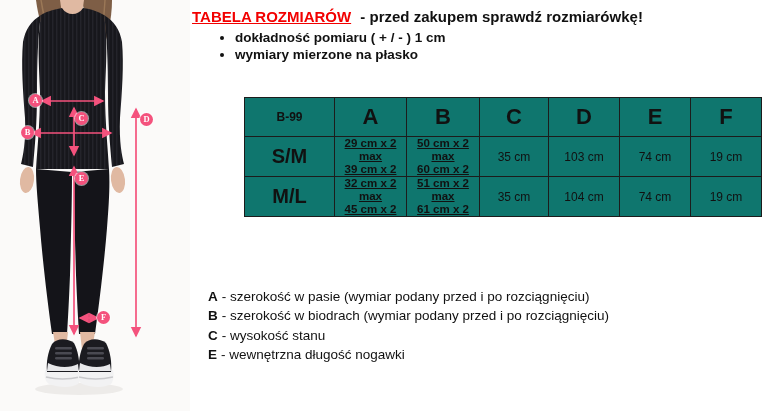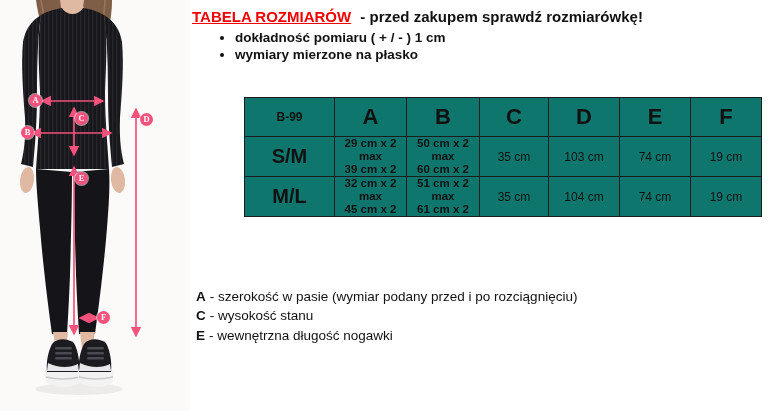--- a/index.html
+++ b/index.html
@@ -37,26 +37,26 @@
     border-collapse:collapse;table-layout:fixed;background:#0f766e;margin-left:24px;
   }
   table.size td{
     border:1px solid #1c1c1c;text-align:center;vertical-align:middle;padding:0;
     color:#111;
   }
   tr.hdr{height:39px;} tr.r{height:40px;}
   td.code{font-size:12px;font-weight:bold;}
   td.col{font-size:22px;font-weight:bold;color:#f20000;}
   td.size-lbl{font-size:20px;font-weight:bold;color:#1414e8;}
-  td.multi{font-size:11.5px;font-weight:bold;line-height:13px;}
+  td.multi{font-size:11.5px;font-weight:bold;line-height:13px;text-decoration:underline;}
   td.multi span{display:block;}
   td.val{font-size:12px;font-weight:normal;}
 
   
-  .legend{position:absolute;left:196px;top:287px;font-size:13.5px;color:#111;}
+  .legend{position:absolute;left:208px;top:287px;font-size:13.5px;color:#111;}
   .legend .row{line-height:19.4px;white-space:nowrap;}
   .legend .key{font-weight:bold;margin-right:4px;}
 </style>
 </head>
 <body>
 
 <div class="photo">
 
   <svg width="190" height="411" viewBox="0 0 190 411">
     <defs>
@@ -218,18 +218,21 @@
   </tr>
 
   </tbody>
 </table>
 
 <div class="legend">
   <div class="row">
     <span class="key">A</span><span>- szerokość w pasie (wymiar podany przed i po rozciągnięciu)</span>
   </div>
   <div class="row">
+    <span class="key">B</span><span>- szerokość w biodrach (wymiar podany przed i po rozciągnięciu)</span>
+  </div>
+  <div class="row">
     <span class="key">C</span><span>- wysokość stanu</span>
   </div>
   <div class="row">
     <span class="key">E</span><span>- wewnętrzna długość nogawki</span>
   </div>
 </div>
 
 </body></html>

